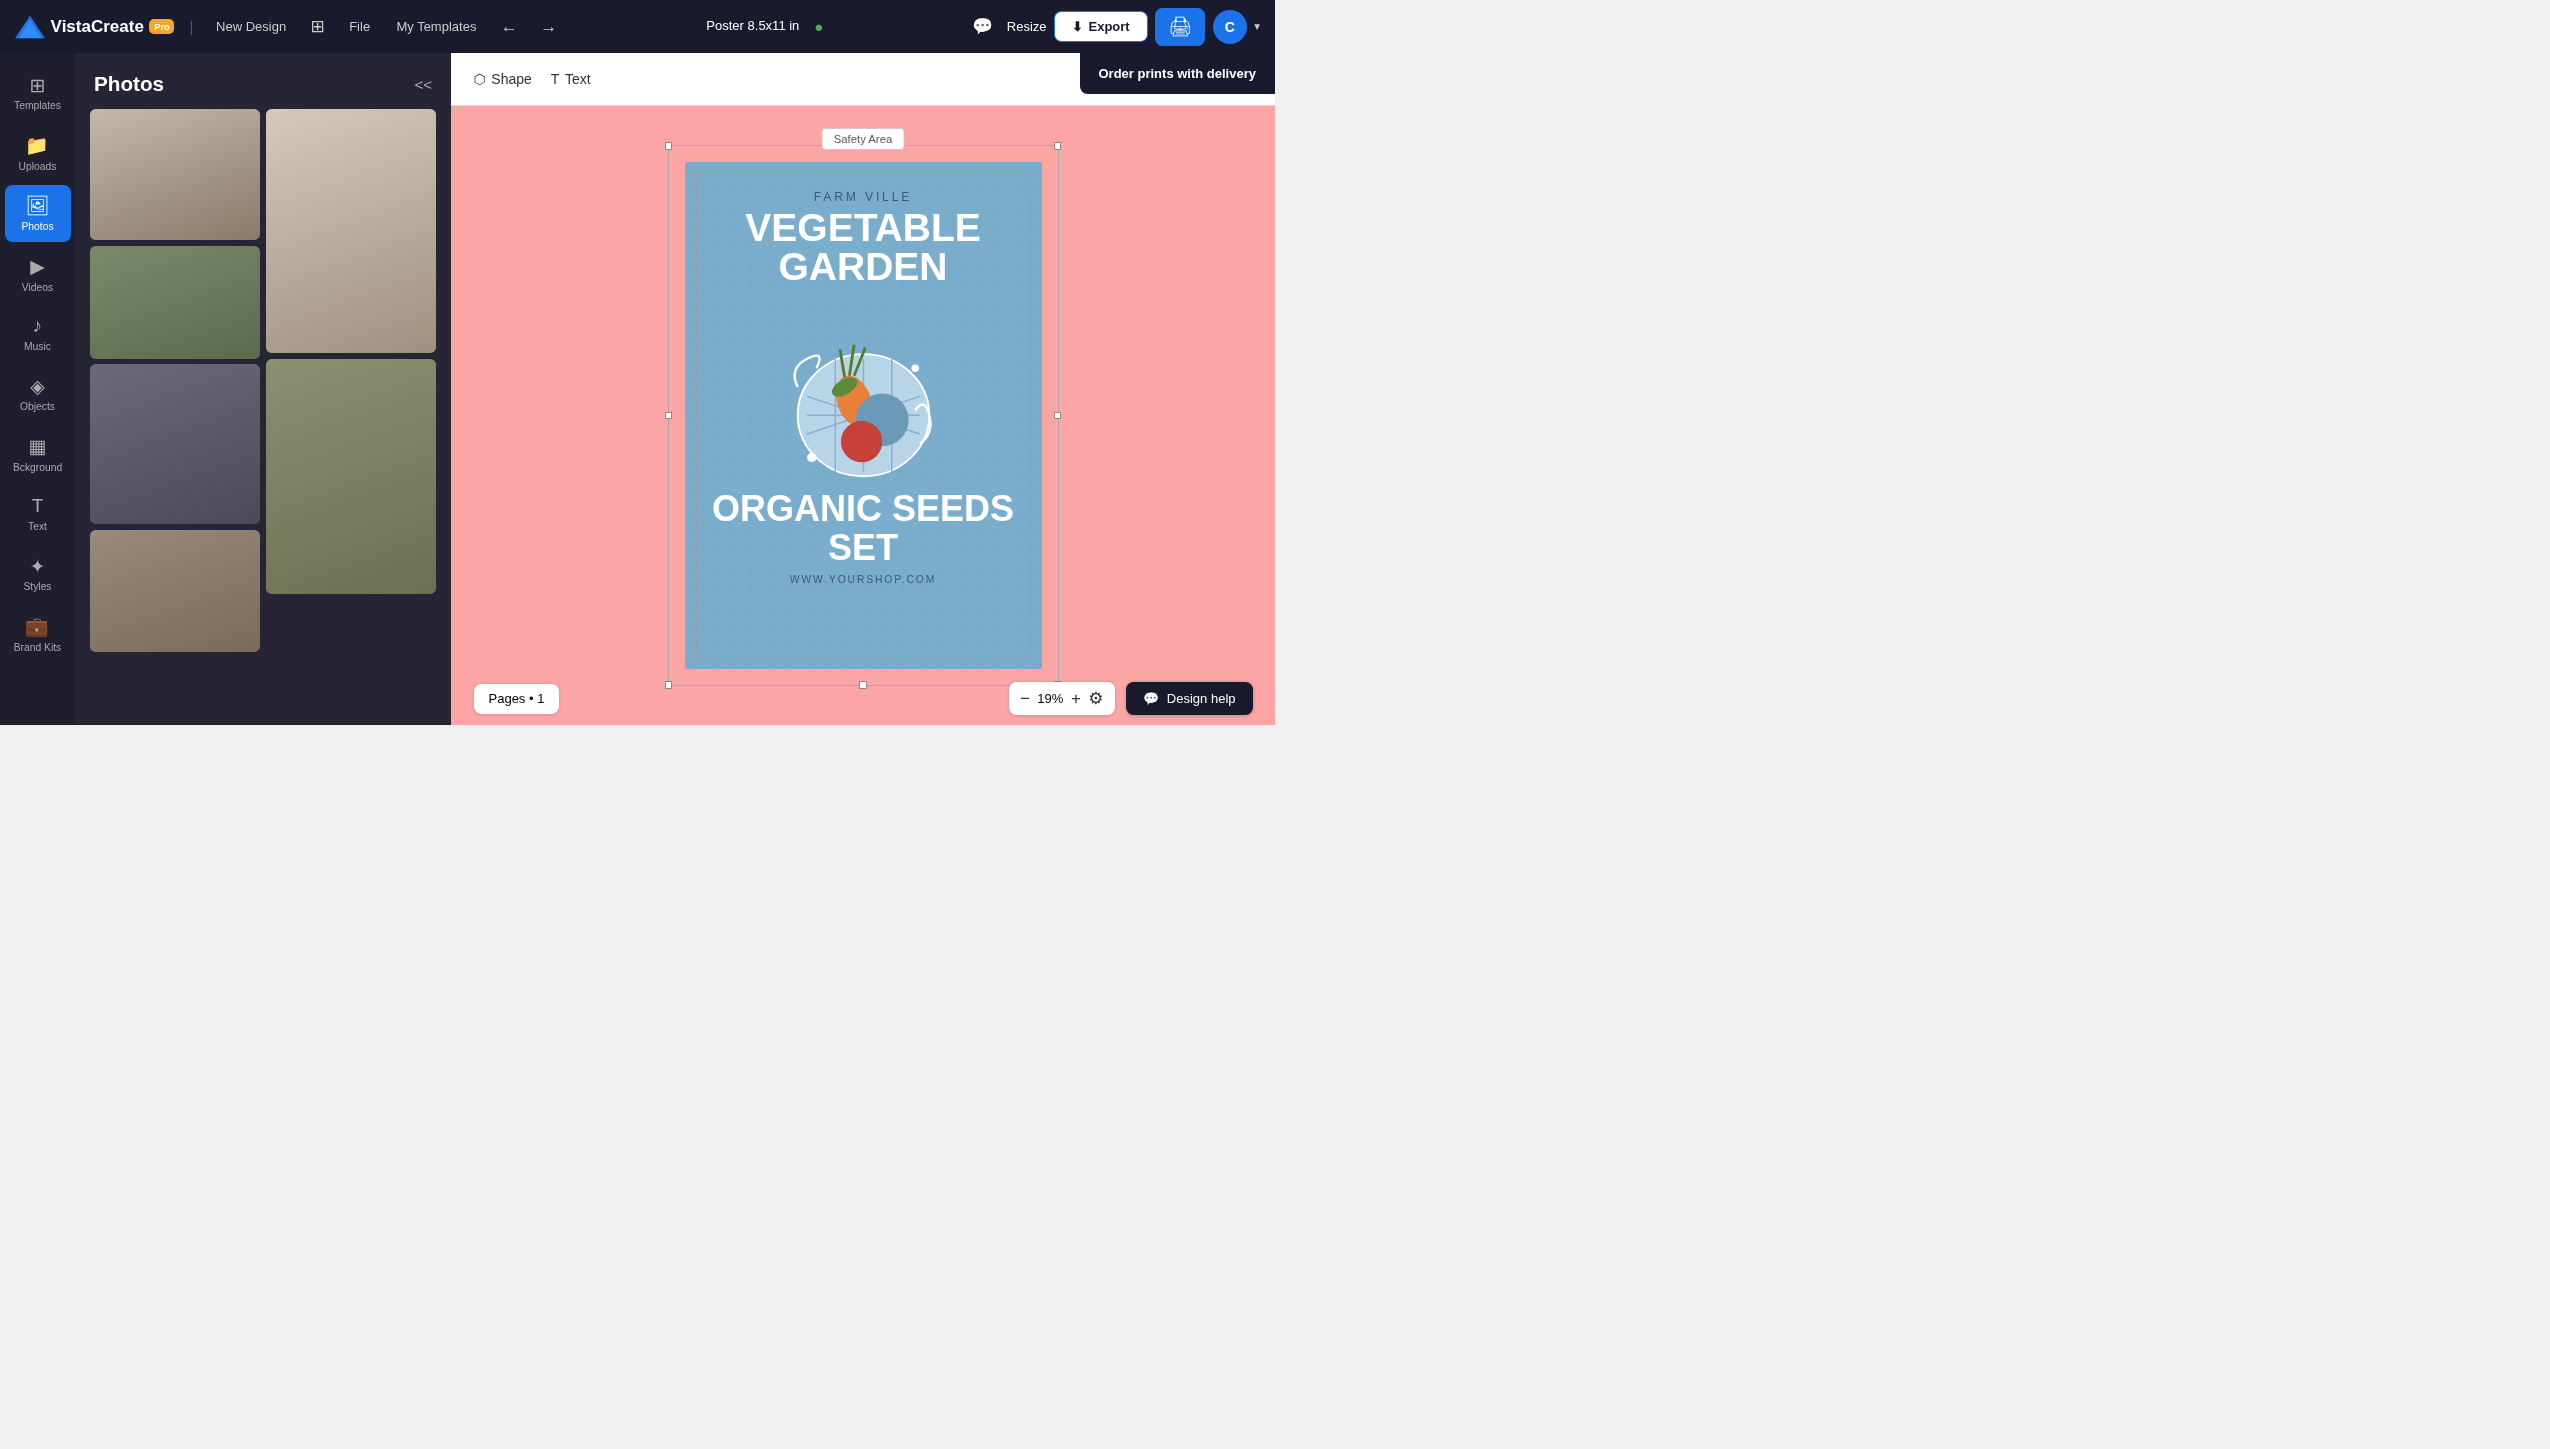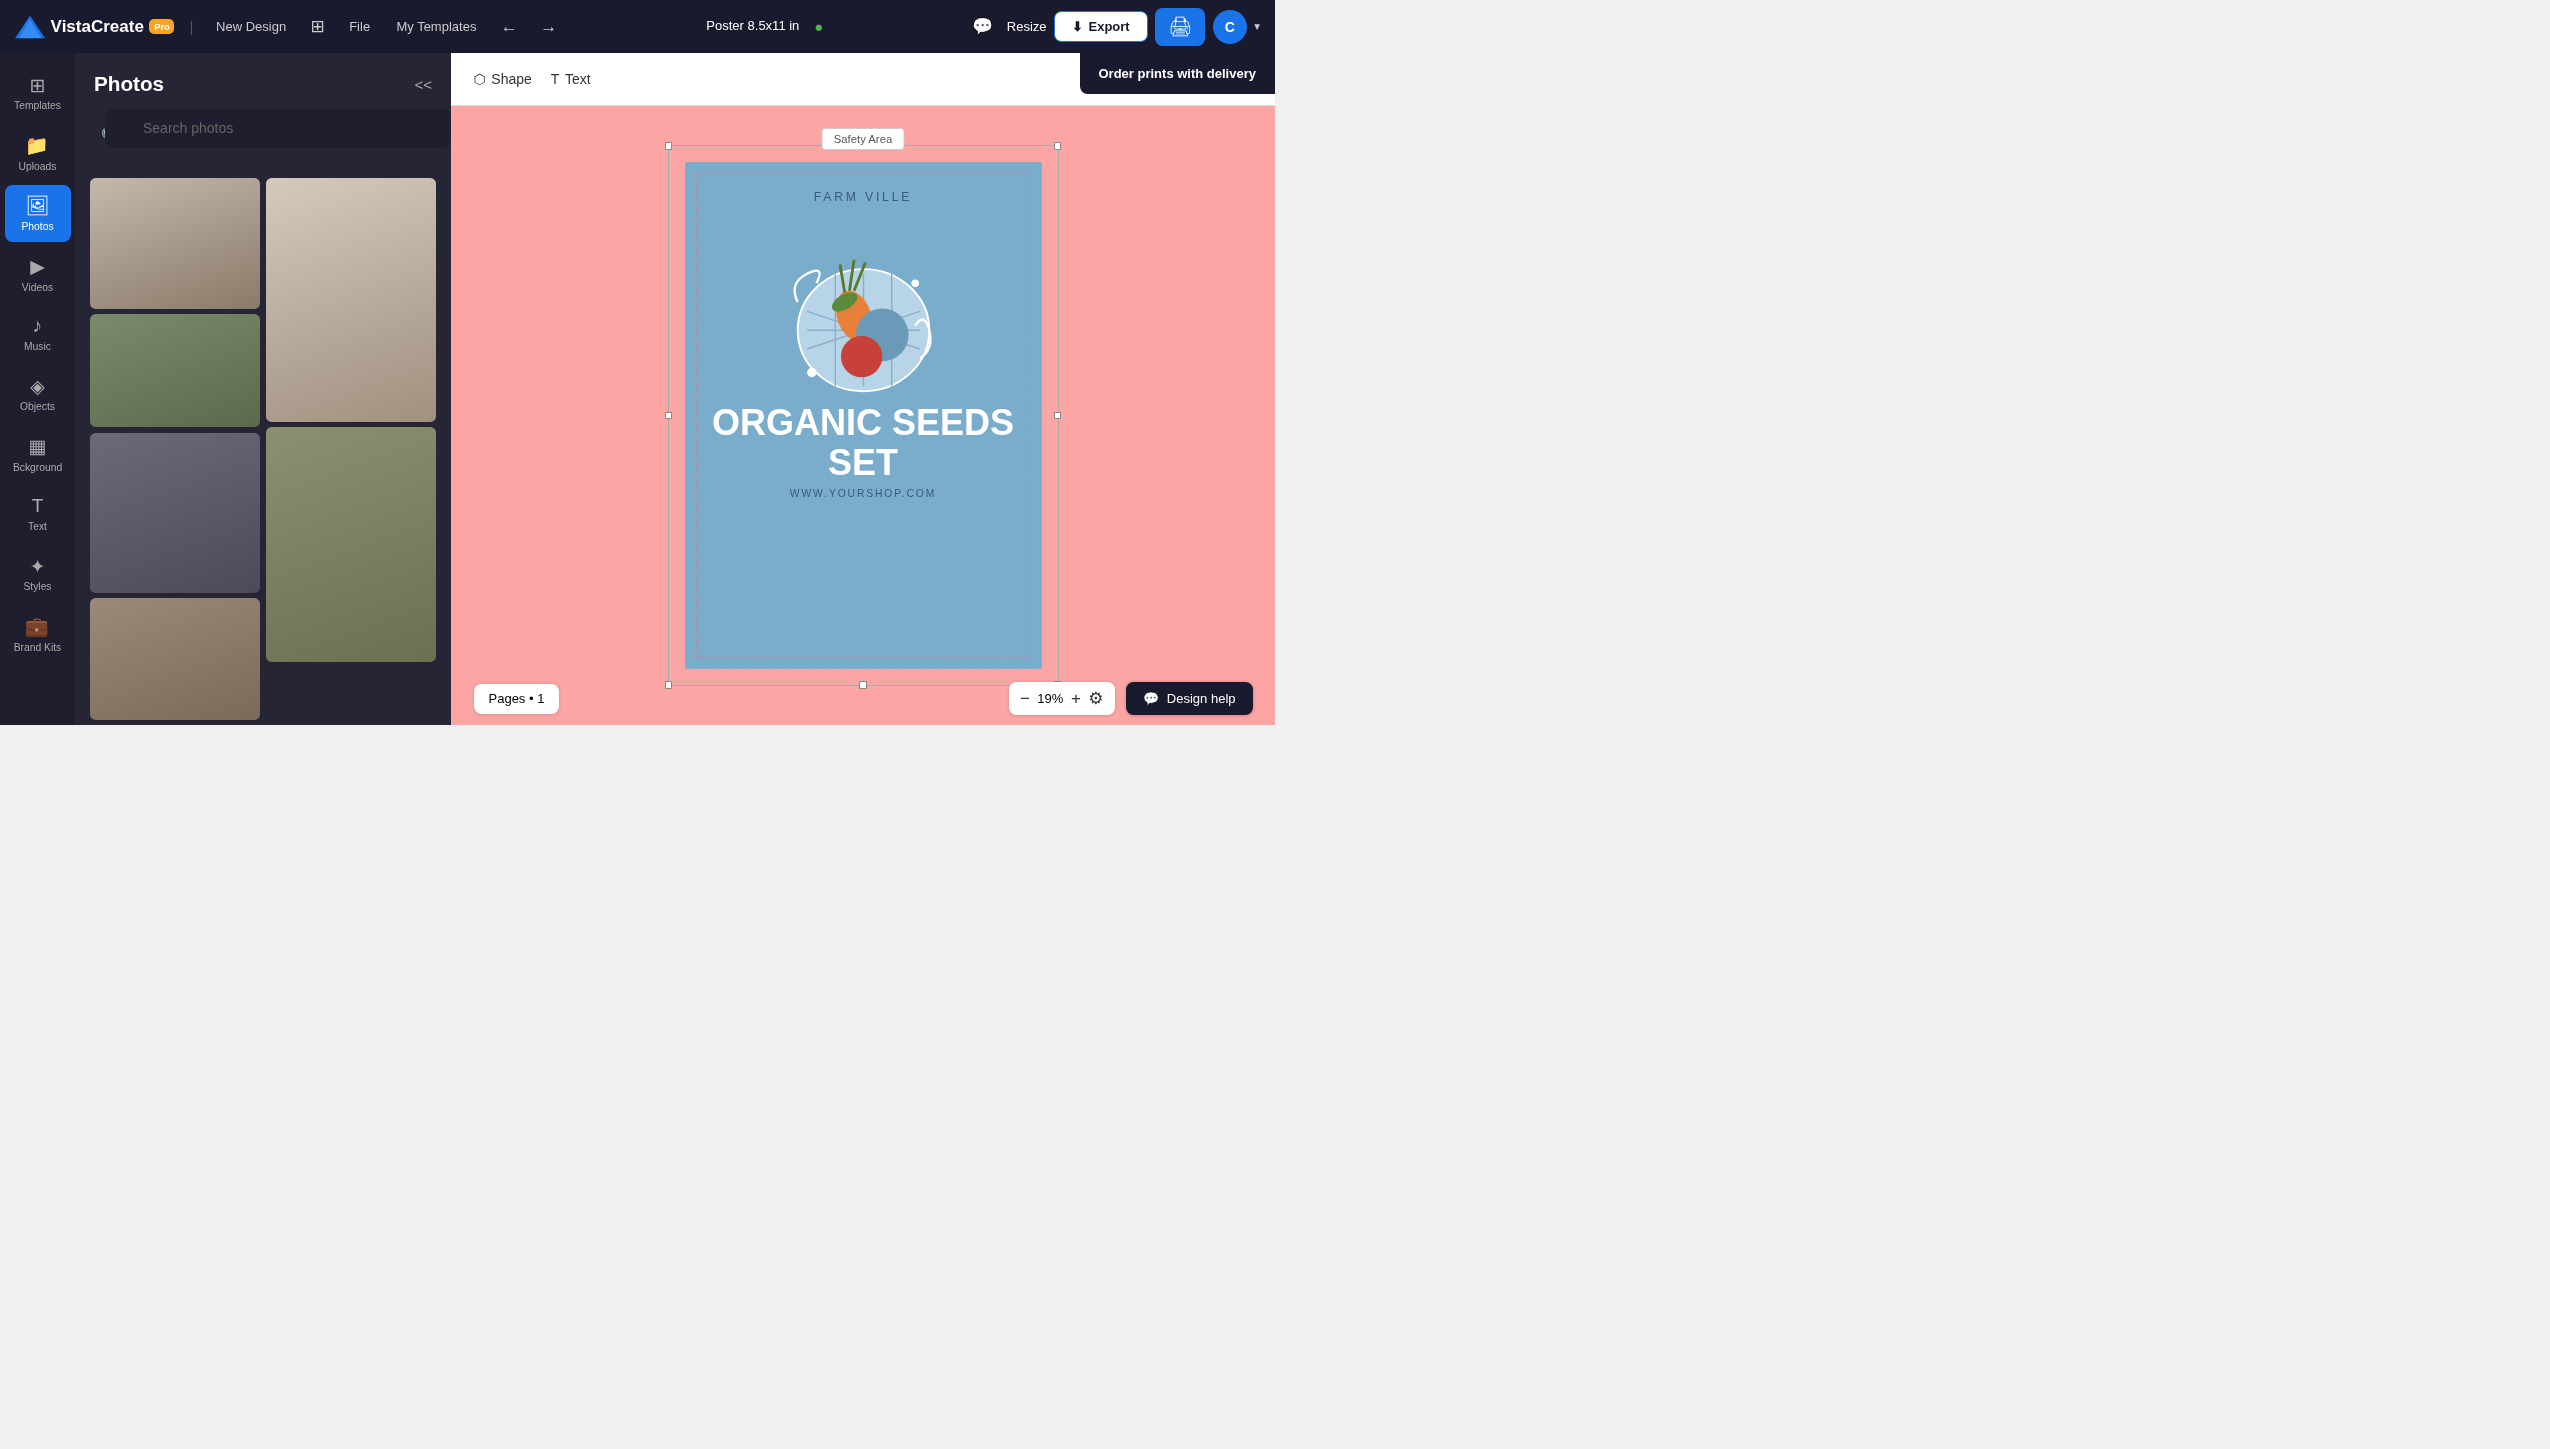--- a/index.html
+++ b/index.html
@@ -257,24 +257,20 @@
       <span class="sidebar-icon">💼</span>
       <span>Brand Kits</span>
     </div>
   </div>
 
   <div class="photos-panel">
     <div class="photos-header">
       <span class="photos-title">Photos</span>
       <button class="collapse-btn">&lt;&lt;</button>
     </div>
-    <div class="search-wrapper">
-      <span class="search-icon-pos">🔍</span>
-      <input type="text" class="search-bar" placeholder="Search photos" style="">
-    </div>
 
     <div class="photos-grid">
       <div class="photos-col">
         <div class="photo-item photo-1"></div>
         <div class="photo-item photo-3"></div>
         <div class="photo-item photo-4"></div>
         <div class="photo-item photo-6"></div>
       </div>
       <div class="photos-col">
         <div class="photo-item photo-2"></div>
@@ -310,20 +306,21 @@
           <div class="handle br"></div>
         </div>
 
         <div class="safety-area-label">Safety Area</div>
 
         <div class="poster">
           <div class="poster-dots"></div>
           <div class="poster-dashed-border"></div>
           <div class="poster-content">
             <div class="farm-ville">FARM VILLE</div>
+            <div class="veg-garden">VEGETABLE GARDEN</div>
 
             <svg width="207" height="188" viewBox="0 0 220 200">
 
               <ellipse cx="110" cy="130" rx="70" ry="65" fill="#b8d4e8" stroke="#fff" stroke-width="2"></ellipse>
 
               <line x1="50" y1="110" x2="170" y2="150" stroke="#8ab0c8" stroke-width="1.5"></line>
               <line x1="50" y1="130" x2="170" y2="130" stroke="#8ab0c8" stroke-width="1.5"></line>
               <line x1="50" y1="150" x2="170" y2="110" stroke="#8ab0c8" stroke-width="1.5"></line>
               <line x1="80" y1="70" x2="80" y2="190" stroke="#8ab0c8" stroke-width="1.5"></line>
               <line x1="110" y1="70" x2="110" y2="190" stroke="#8ab0c8" stroke-width="1.5"></line>

